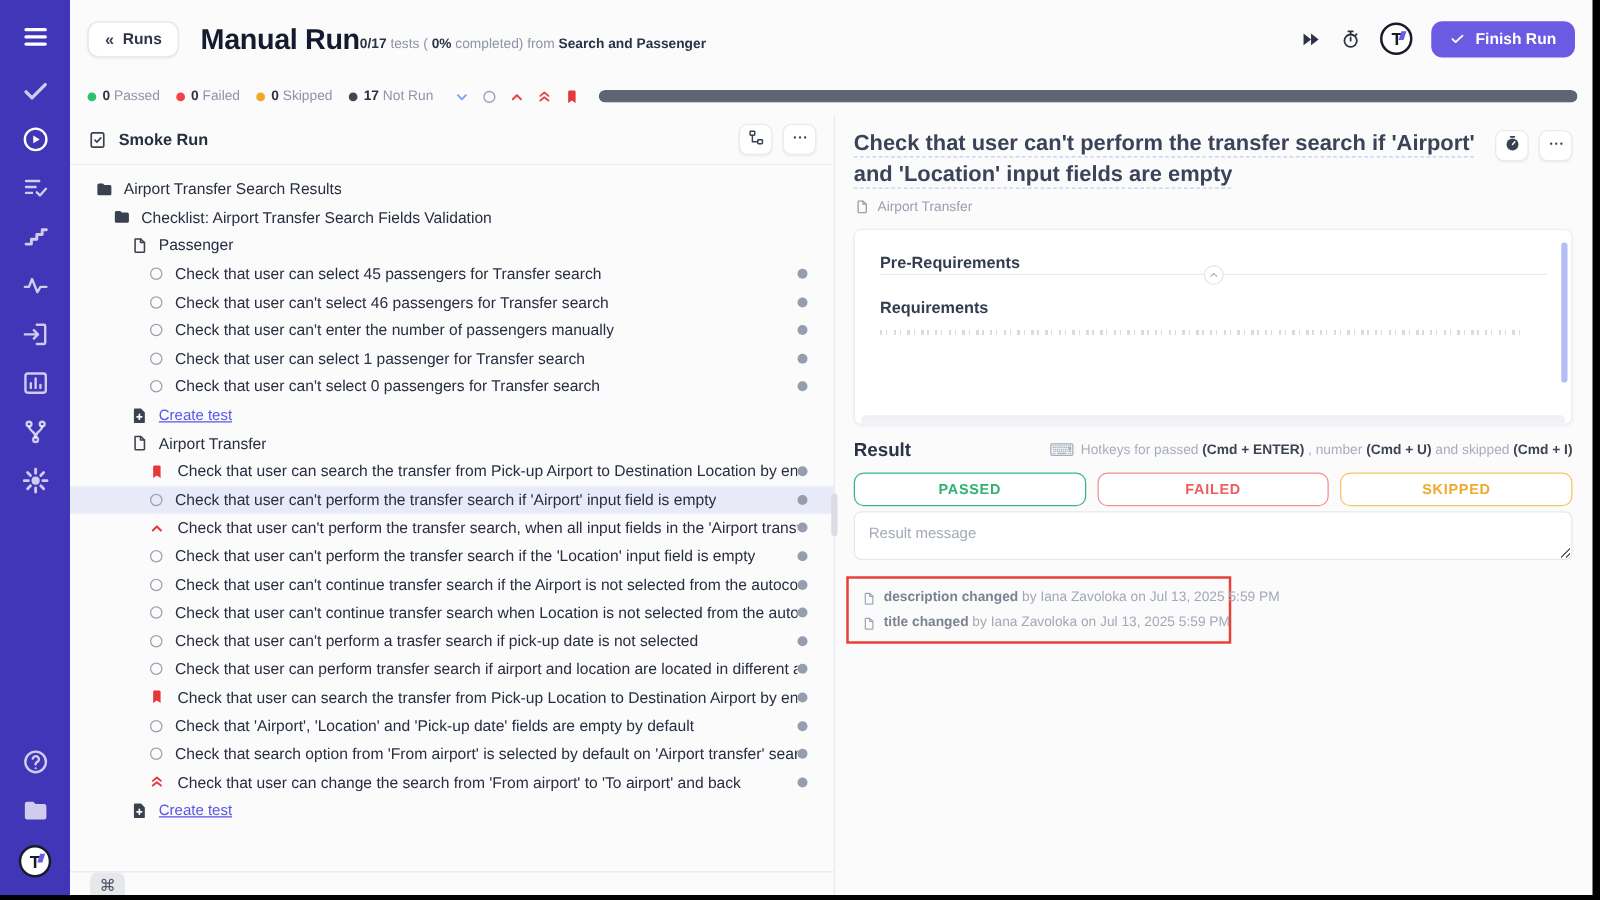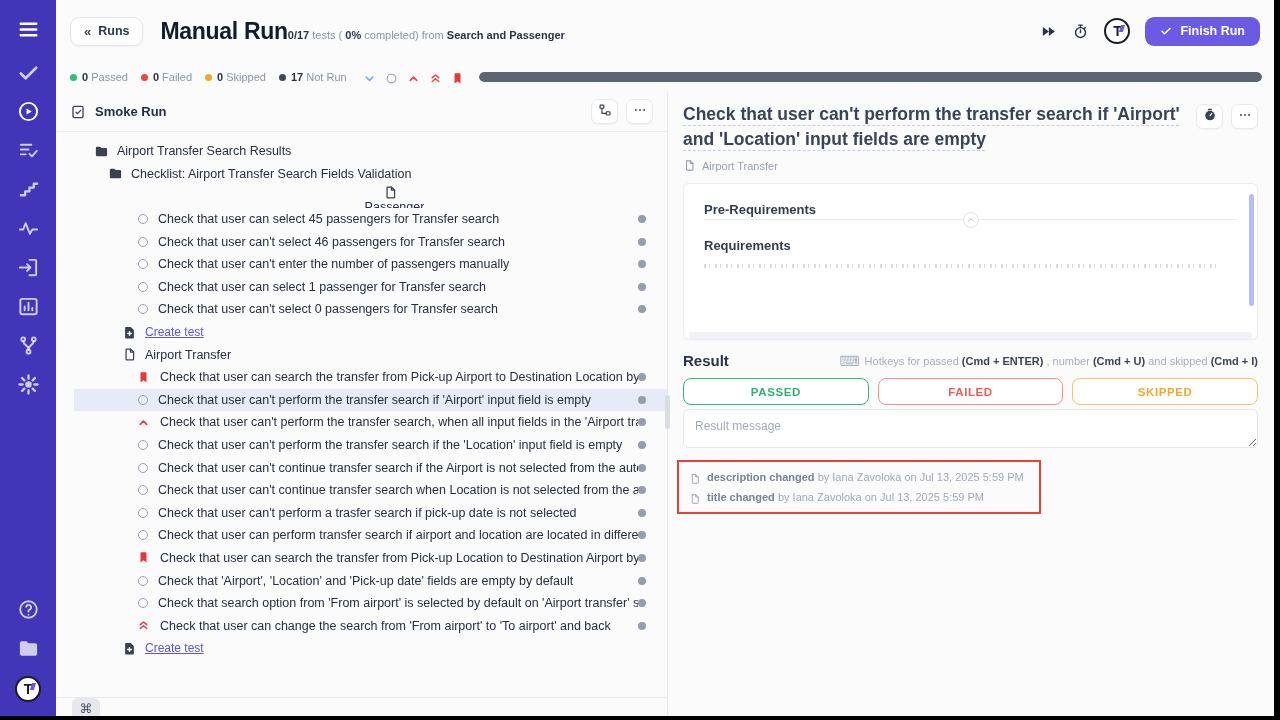--- a/index.html
+++ b/index.html
@@ -66,21 +66,21 @@
                   border-bottom:1px solid #eceef2; flex:none; }
   .panel-header .ph-icon { width:16px; height:16px; color:#3a4150; margin-right:9px; }
   .panel-header .ph-icon svg { width:100%; height:100%; }
   .panel-title { font-size:13px; font-weight:600; color:#262d3f; }
   .ph-btns { margin-left:auto; display:flex; gap:8px; }
   .mini-btn { width:27px; height:25px; background:#fff; border:1px solid #e8eaee;
               border-radius:7px; display:flex; align-items:center; justify-content:center;
               color:#3a4150; cursor:pointer; box-shadow:0 1px 1px rgba(16,24,40,.04); }
   .mini-btn svg { width:14px; height:14px; }
 
-  .tree { flex:1; padding-top:8px; overflow:hidden;padding-left:18px; }
+  .tree { flex:1; padding-top:8px; overflow:hidden; }
   .trow { height:22.6px; display:flex; align-items:center; font-size:12.5px;
           color:#272e40; white-space:nowrap; overflow:hidden; cursor:pointer; }
   .trow.sel { background:#e8eaf8; }
   .t-ic { width:15px; height:15px; flex:none; margin-right:8px; color:#3a4150; }
   .t-ic svg { width:100%; height:100%; }
   .t-ic.red { color:#e5383d; }
   .ring { width:10px; height:10px; border:1.5px solid #98a1b3; border-radius:50%;
           flex:none; margin:0 10px 0 2px; }
   .t-label { overflow:hidden; }
   .t-spacer { flex:1; }
@@ -139,21 +139,21 @@
   .status-btn { flex:1; height:27px; border-radius:8px; border:1.5px solid; background:#fff;
                 font-size:11.5px; font-weight:600; letter-spacing:.6px; cursor:pointer;
                 display:flex; align-items:center; justify-content:center; font-family:inherit; }
   .edit-metafields { display:block; text-align:right; margin-top:11px; font-size:11px;
                      color:#5a54e8; text-decoration:underline; cursor:pointer; }
   .result-msg { width:100%; height:39px; margin-top:4px; border:1px solid #e4e7ec;
                 border-radius:6px; padding:9px 11px; font-size:12px; color:#333b4e;
                 resize:vertical; font-family:inherit; background:#fff; }
   .result-msg::placeholder { color:#a3aab8; }
 
-  .history-box { margin-top:8px; margin-left:-6px; width:364px; border:2px solid #e8403a;
+  .history-box { margin-top:8px; margin-left:-6px; width:308px; border:2px solid #e8403a;
                  padding:5px 10px; }
   .history-row { display:flex; align-items:center; gap:6px; font-size:11px;
                  color:#a2a9b6; line-height:20px; white-space:nowrap; }
   .history-row .t-ic { width:12px; height:12px; margin:0; color:#a2a9b6; }
   .history-row .seg-b { color:#7b8292; font-weight:700; }
 </style>
 </head>
 <body>
 
 <div class="app">
@@ -298,21 +298,21 @@
                   <path d="M3 6.5a2 2 0 0 1 2-2h5l2 2h7a2 2 0 0 1 2 2v9a2 2 0 0 1-2 2H5a2 2 0 0 1-2-2z" fill="currentColor" stroke="none"></path>
                 </svg></span>
               <span class="t-label">Airport Transfer Search Results</span>
             </div>
             <div class="trow" style="padding-left: 34px;">
               <span class="t-ic"><svg viewBox="0 0 24 24" fill="none" stroke="currentColor" stroke-width="2" stroke-linecap="round" stroke-linejoin="round">
                   <path d="M3 6.5a2 2 0 0 1 2-2h5l2 2h7a2 2 0 0 1 2 2v9a2 2 0 0 1-2 2H5a2 2 0 0 1-2-2z" fill="currentColor" stroke="none"></path>
                 </svg></span>
               <span class="t-label">Checklist: Airport Transfer Search Fields Validation</span>
             </div>
-            <div class="trow" style="padding-left: 48px; flex-direction: column;">
+            <div class="trow" style="padding-left: 48px;">
               <span class="t-ic"><svg viewBox="0 0 24 24" fill="none" stroke="currentColor" stroke-width="2" stroke-linecap="round" stroke-linejoin="round">
                   <path d="M6.5 3.5h7.2L18.5 8v11.5a1 1 0 0 1-1 1h-10a1 1 0 0 1-1-1v-15a1 1 0 0 1 1-1z"></path>
                   <path d="M13.5 3.5V8h5"></path>
                 </svg></span>
               <span class="t-label">Passenger</span>
             </div>
             <div class="trow" style="padding-left: 62px;">
               <span class="ring"></span>
               <span class="t-label">Check that user can select 45 passengers for Transfer search</span>
               <span class="t-spacer"></span>

